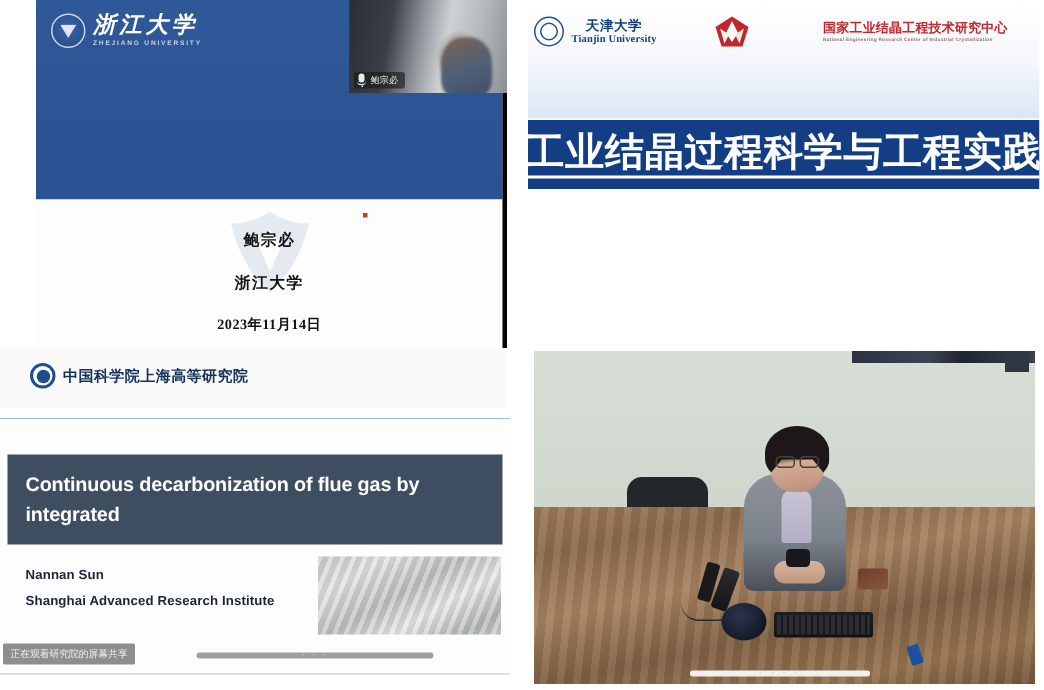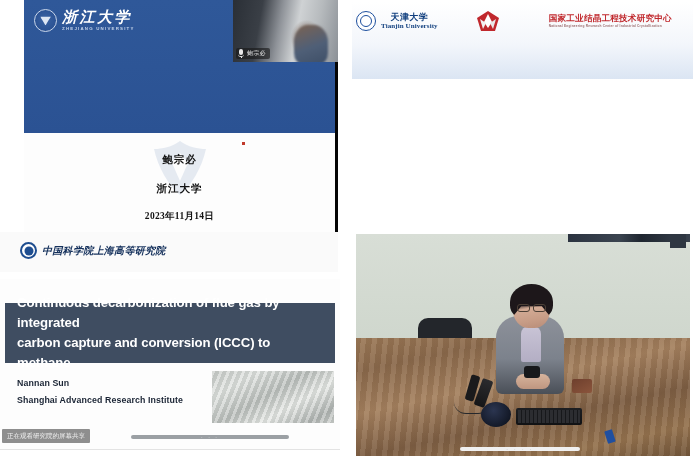--- a/index.html
+++ b/index.html
@@ -65,21 +65,21 @@
   .tl-footer { position: absolute; left: 0; top: 232px; width: 338px; height: 40px; background: #fafafa; }
   .tl-cas { position: absolute; left: 20px; top: 10px; display: flex; align-items: center; gap: 5px; }
   .cas-seal {
     width: 17px; height: 17px; border-radius: 50%;
     background: #ffffff; border: 2px solid #1e4d8f; position: relative; flex: none;
   }
   .cas-seal::after {
     content: ""; position: absolute; left: 50%; top: 50%; transform: translate(-50%,-50%);
     width: 9px; height: 9px; border-radius: 50%; background: #1e4d8f;
   }
-  .cas-text { font-size: 10px; font-weight: 700; color: #15315c; letter-spacing: .3px; font-style: italic; }
+  .cas-text { font-size: 10px; font-weight: 700; color: #15315c; letter-spacing: .3px; }
 
   
   .pip { position: absolute; overflow: hidden; }
   .pip-img { position: absolute; inset: 0; }
   .pip-name {
     position: absolute; left: 3px; bottom: 3px;
     display: flex; align-items: center; gap: 3px;
     background: rgba(25,25,25,.62); border-radius: 2px;
     padding: 1px 4px 1px 2px;
   }
@@ -310,21 +310,20 @@
         <span class="pip-label">鲍宗必</span>
       </div>
     </div>
   </div>
 
   <div class="panel" id="p-bl">
     <div class="bl-slide">
       <div class="bl-head">
         <div class="bl-head-txt">
           <div>Continuous decarbonization of flue gas by integrated</div>
-          <div>carbon capture and conversion (ICCC) to methane</div>
         </div>
       </div>
       <div class="bl-auth">
         <div>Nannan Sun</div>
         <div>Shanghai Advanced Research Institute</div>
       </div>
       <div class="bl-pic"></div>
       <div class="bl-share">
         <span class="bl-share-txt">正在观看研究院的屏幕共享</span>
       </div>
@@ -355,20 +354,23 @@
               <path d="M20 9 L14 13 L17 19 Z" fill="#e8e8e8"></path>
             </svg>
             <div class="nerc-txt">
               <span class="nerc-cn">国家工业结晶工程技术研究中心</span>
               <span class="nerc-en">National Engineering Research Center of Industrial Crystallization</span>
             </div>
           </div>
         </div>
       </div>
 
+      <div class="tr-titlebar">
+        <span class="tr-title">工业结晶过程科学与工程实践</span>
+      </div>
 
     </div>
 
   </div>
 
   <div class="panel" id="p-br">
     <div class="br-cam">
       <div class="br-wall"></div>
       <div class="br-topstrip"></div>
       <div class="br-board"></div>

